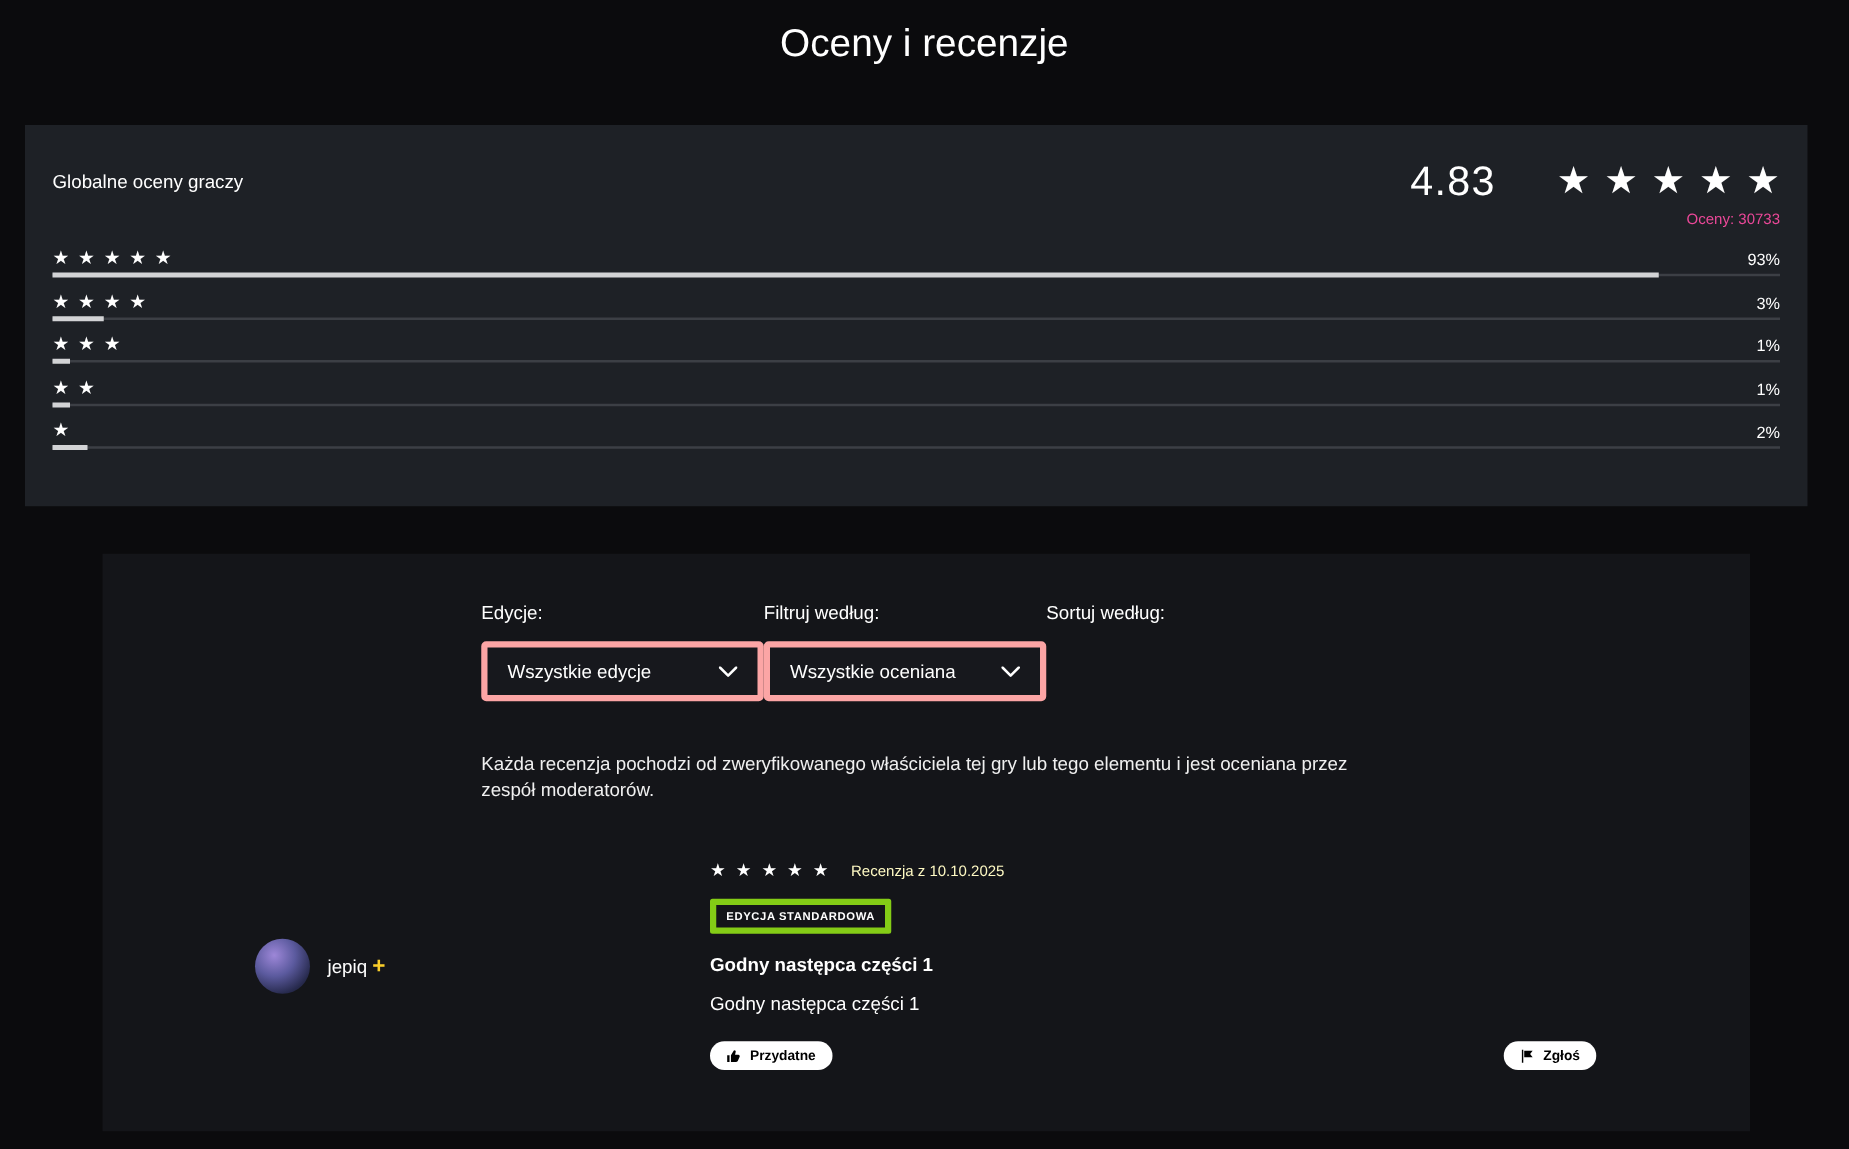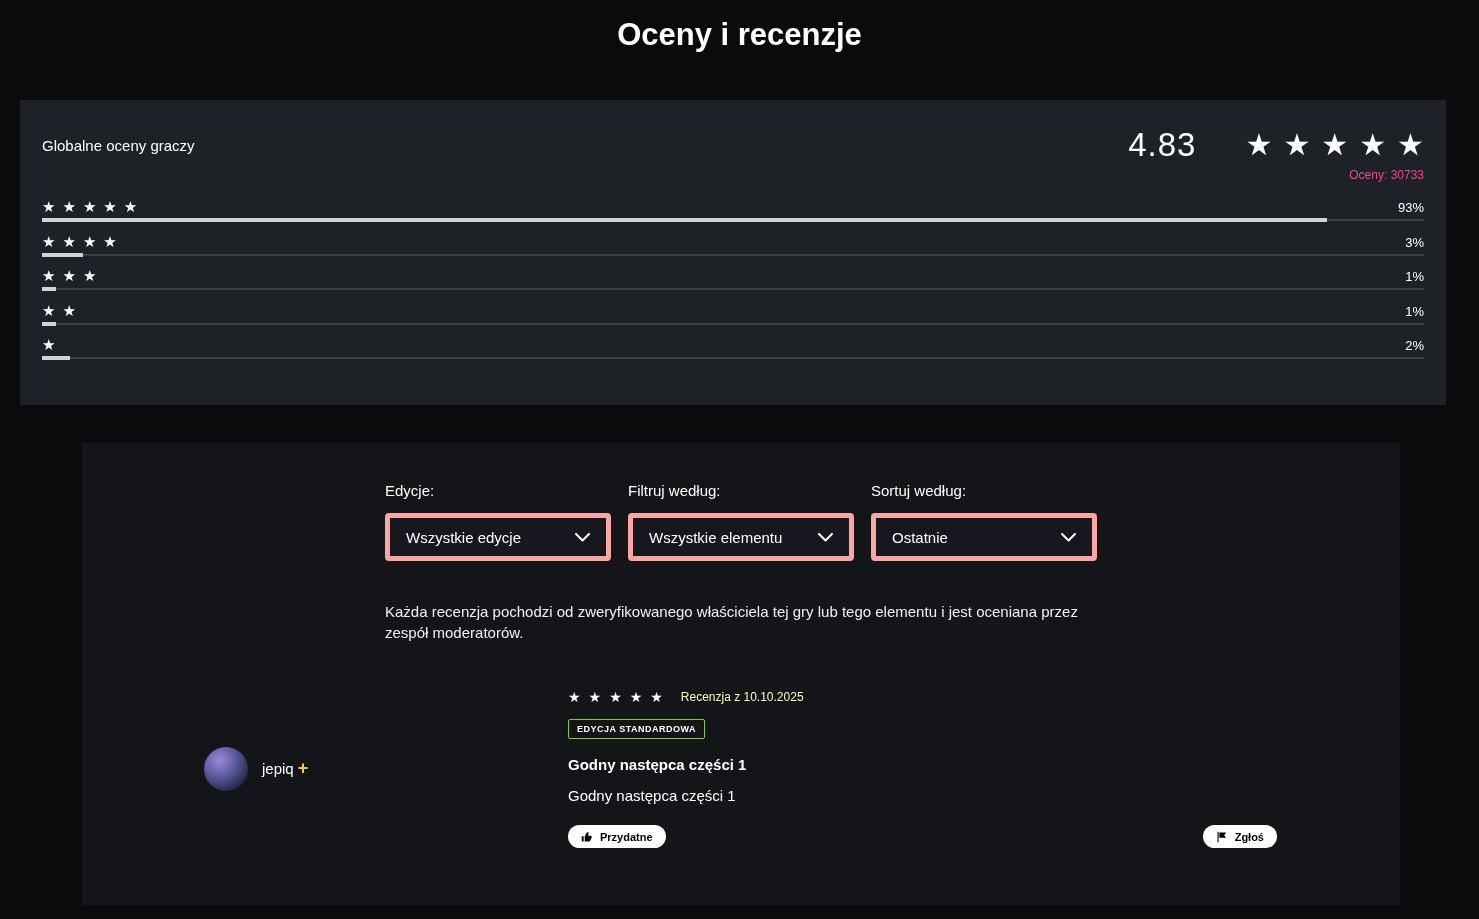--- a/index.html
+++ b/index.html
@@ -6,21 +6,21 @@
   html, body { background: #0b0b0d; }
   body {
     width: 1479px; height: 919px; position: relative;
     font-family: "Liberation Sans", sans-serif;
     color: #ffffff;
     overflow: hidden;
   }
   .page-title {
     text-align: center;
     font-size: 31px;
-    font-weight: 700;
+    font-weight: 400;
     padding-top: 17px;
     height: 56px;
   }
   
   .ratings-panel {
     margin: 44px 33px 0 20px;
     height: 305px;
     background: #1e2126;
     padding: 26px 22px 0 22px;
   }
@@ -54,21 +54,20 @@
   }
   
   .reviews-panel {
     margin: 38px 79px 0 82px;
     height: 462px;
     background: #141519;
     padding-top: 39px;
   }
   .filters {
     display: flex;
-    gap: 17px;
     margin-left: 303px;
   }
   .filter-group { width: 226px; }
   .filter-label { font-size: 15px; margin-bottom: 14px; }
   .dropdown {
     height: 48px;
     border: 5px solid #fca5a5;
     border-radius: 4px;
     background: #17181d;
     display: flex;
@@ -112,21 +111,21 @@
     line-height: 1;
   }
   .review-main { flex: 1; }
   .review-header { display: flex; align-items: center; }
   .review-stars { line-height: 1; }
   .rev-star { font-size: 14px; margin-right: 8px; }
   .review-date { font-size: 12px; margin-left: 10px; color: #fef9c3; }
   .edition-badge {
     display: inline-block;
     margin-top: 14px;
-    border: 1px solid #84cc16;
+    border: 5px solid #84cc16;
     border-radius: 2px;
     font-size: 9px;
     font-weight: 700;
     letter-spacing: 0.5px;
     padding: 4px 8px;
     text-transform: uppercase;
   }
   .review-title { margin-top: 17px; font-size: 15px; font-weight: 700; }
   .review-body { margin-top: 14px; font-size: 15px; }
   .review-actions {
@@ -213,34 +212,28 @@
       <div class="dropdown">
         <span>Wszystkie edycje</span>
         <svg class="chevron" width="15" height="9" viewBox="0 0 15 9">
             <polyline points="1,1 7.5,7.5 14,1" fill="none" stroke="#ffffff" stroke-width="2" stroke-linecap="round" stroke-linejoin="round"></polyline>
           </svg>
       </div>
     </div>
     <div class="filter-group">
       <div class="filter-label">Filtruj według:</div>
       <div class="dropdown">
-        <span>Wszystkie elementu</span>
+        <span>Wszystkie oceniana</span>
         <svg class="chevron" width="15" height="9" viewBox="0 0 15 9">
             <polyline points="1,1 7.5,7.5 14,1" fill="none" stroke="#ffffff" stroke-width="2" stroke-linecap="round" stroke-linejoin="round"></polyline>
           </svg>
       </div>
     </div>
     <div class="filter-group">
       <div class="filter-label">Sortuj według:</div>
-      <div class="dropdown">
-        <span>Ostatnie</span>
-        <svg class="chevron" width="15" height="9" viewBox="0 0 15 9">
-            <polyline points="1,1 7.5,7.5 14,1" fill="none" stroke="#ffffff" stroke-width="2" stroke-linecap="round" stroke-linejoin="round"></polyline>
-          </svg>
-      </div>
     </div>
   </div>
 
   <p class="disclaimer">Każda recenzja pochodzi od zweryfikowanego właściciela tej gry lub tego elementu i jest oceniana przez zespół moderatorów.</p>
 
   <div class="review">
     <div class="review-user">
       <div class="avatar"></div>
       <div>
         <span class="username">jepiq</span><span class="ps-plus">+</span>

